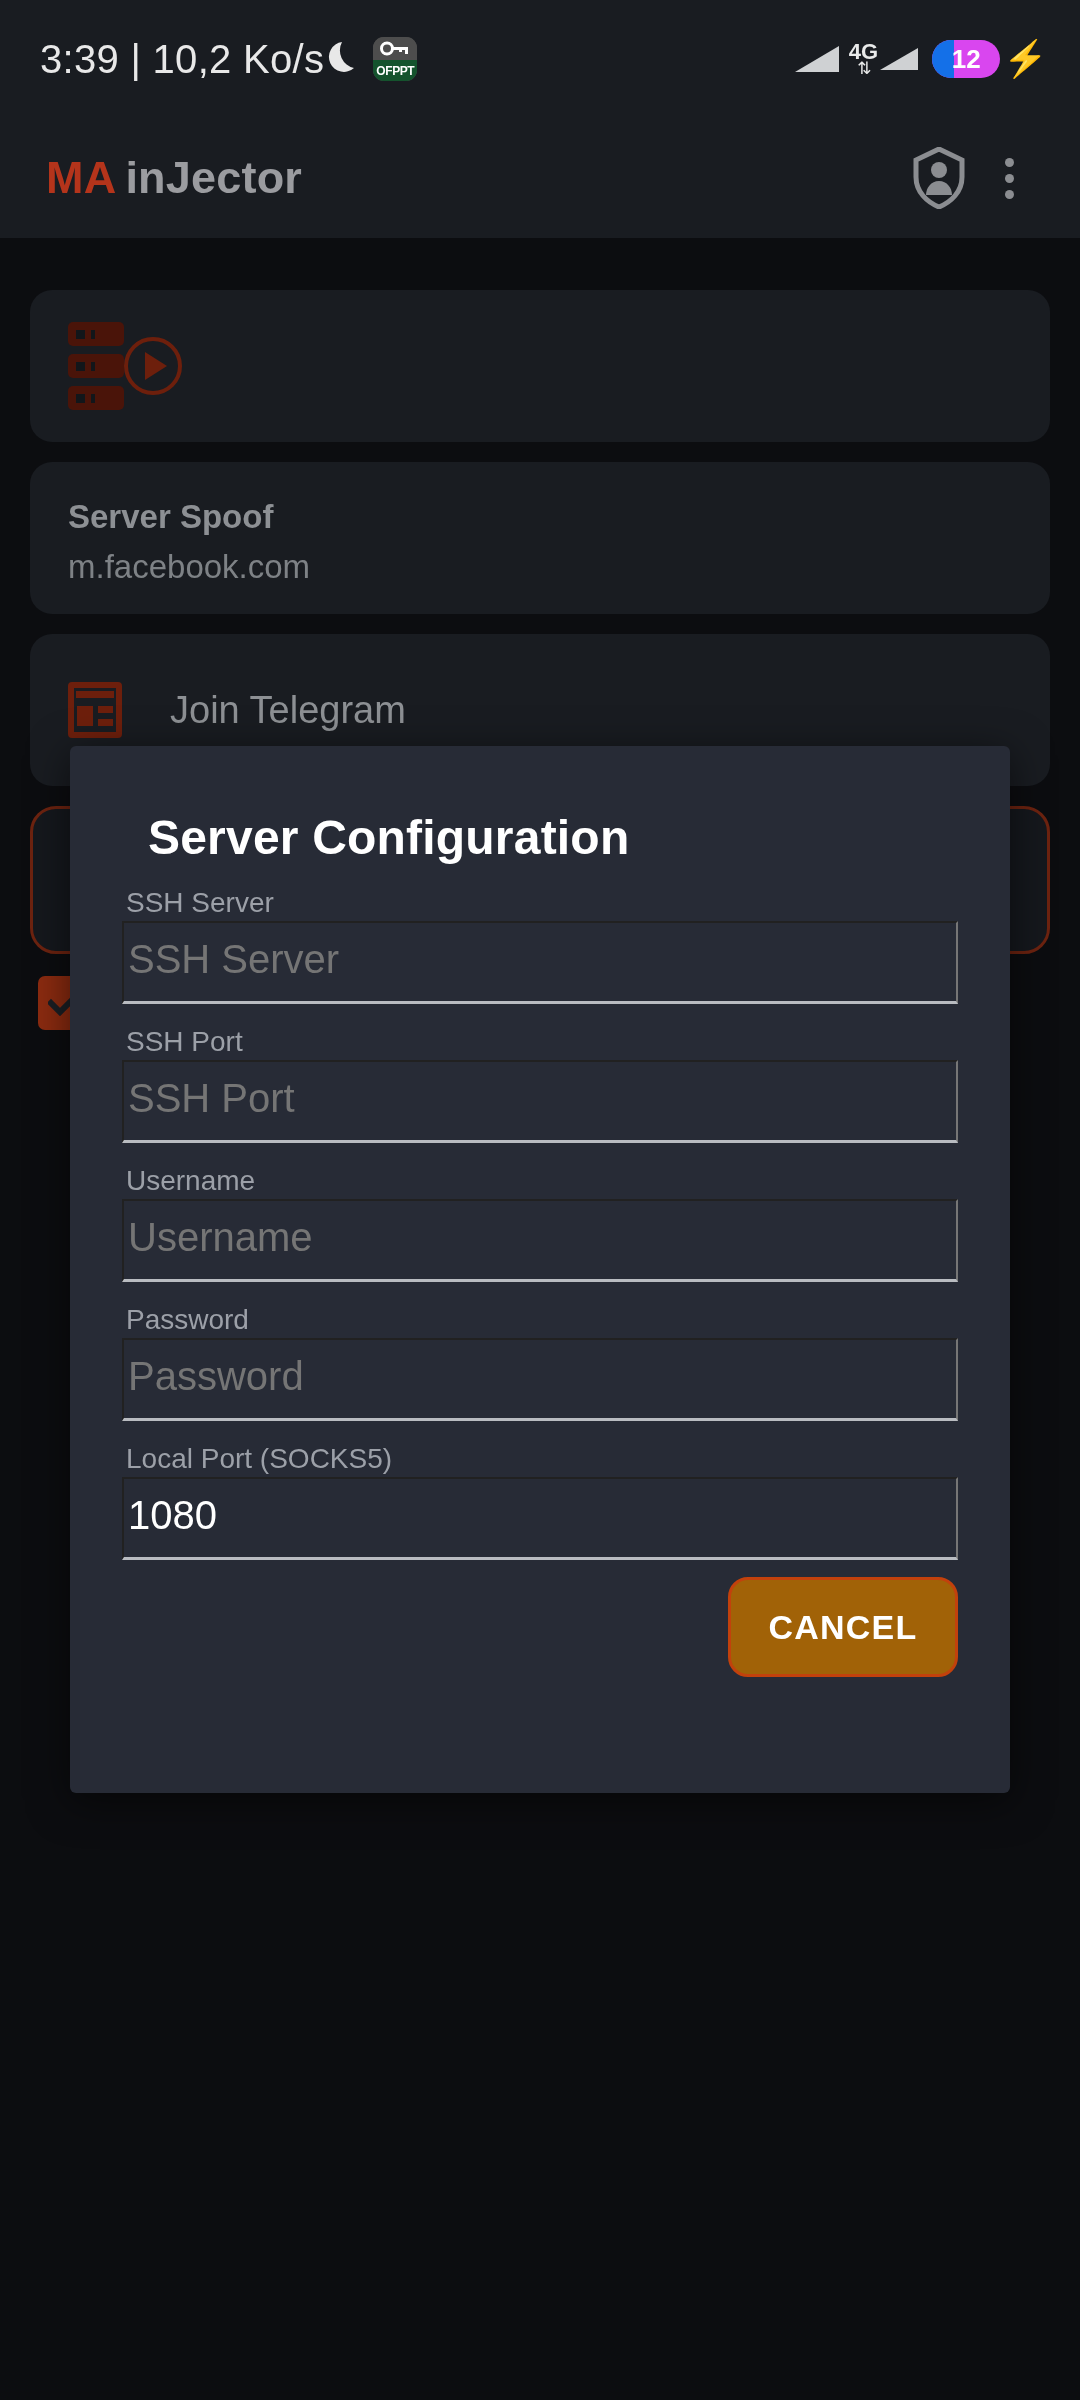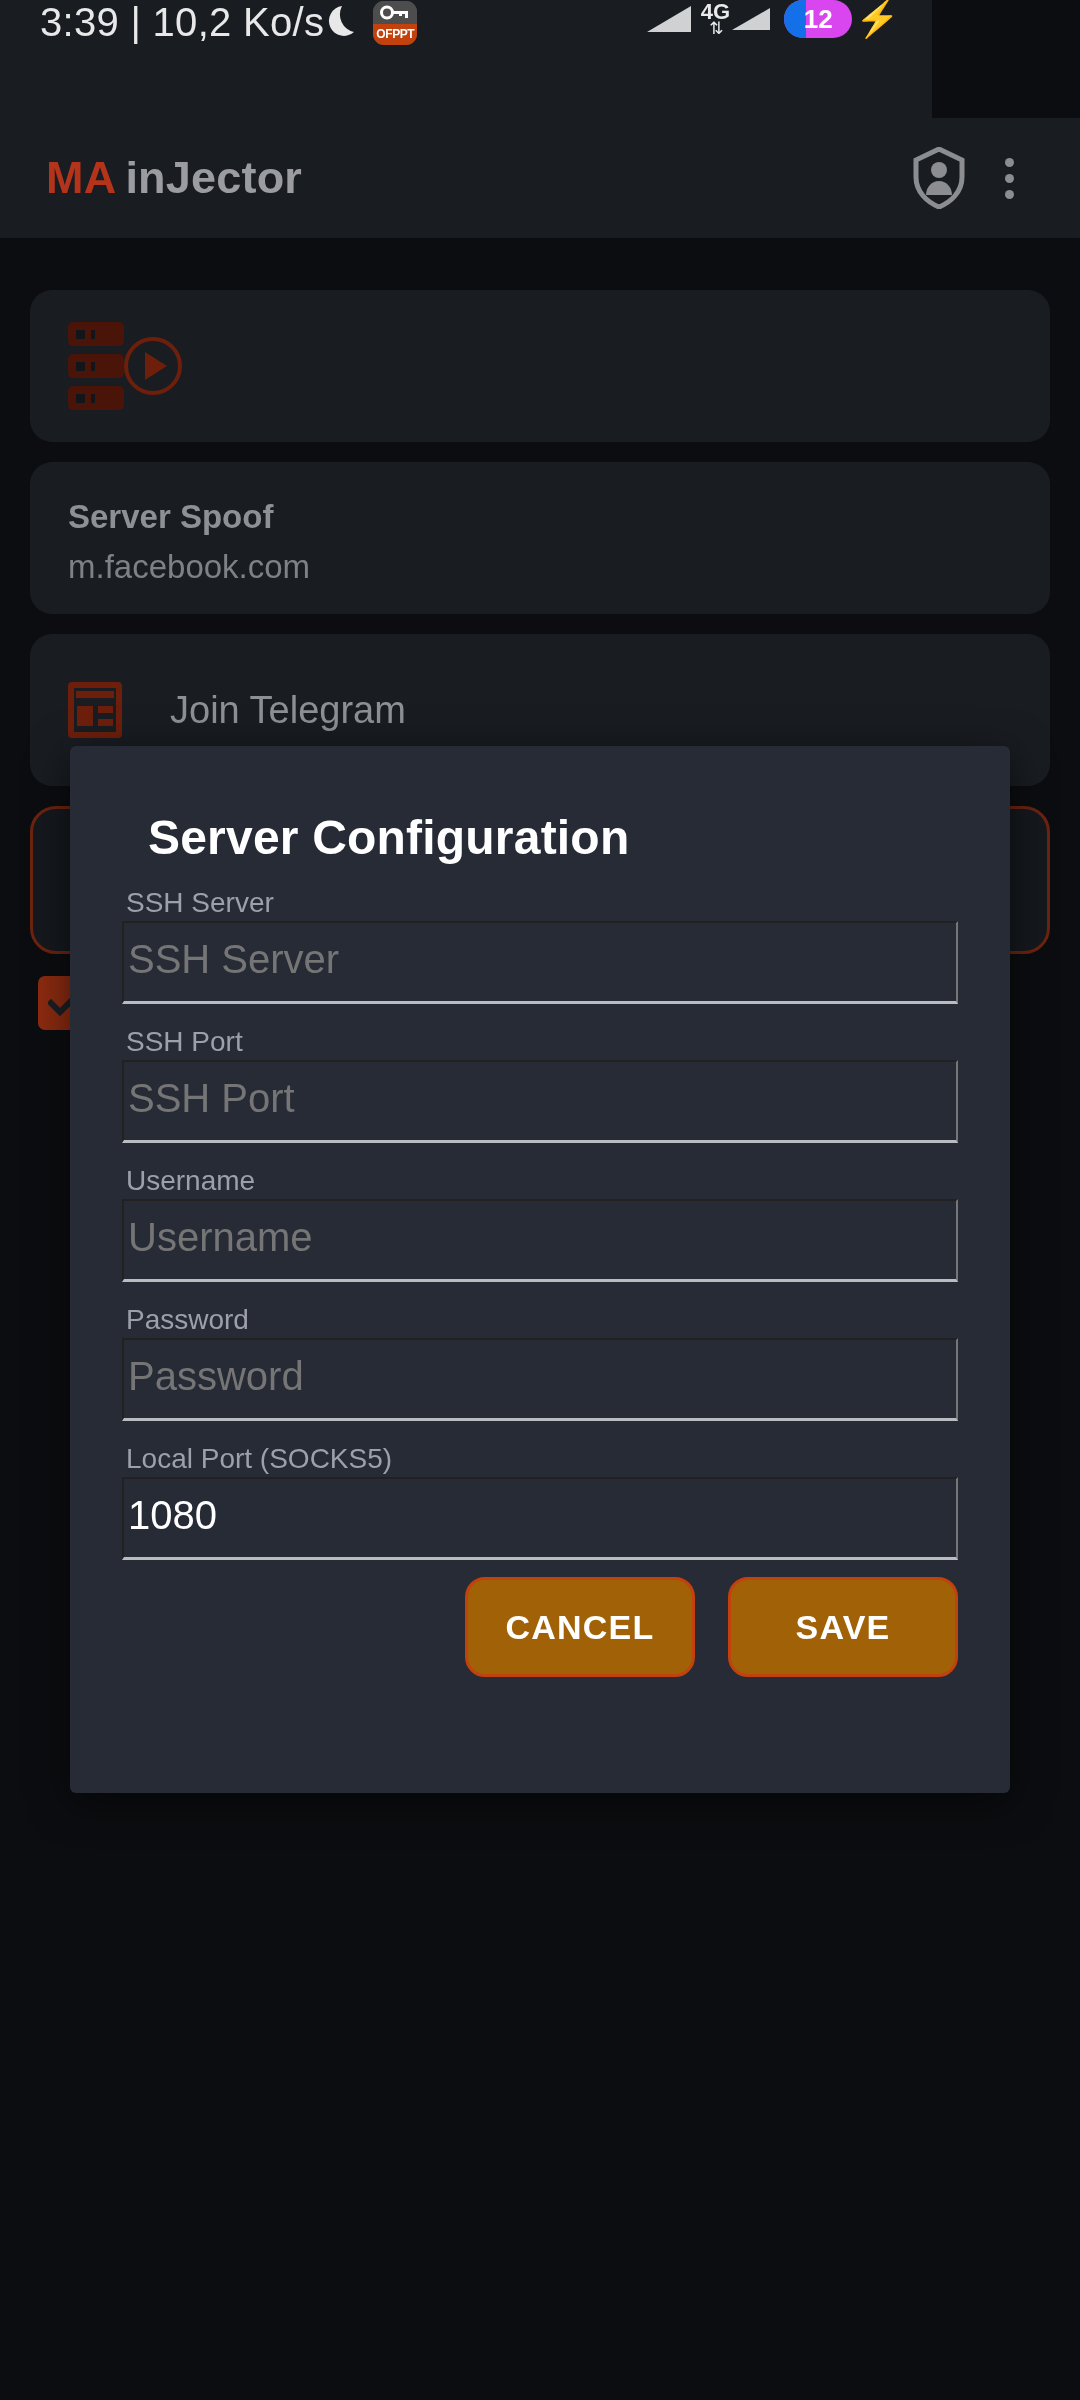--- a/index.html
+++ b/index.html
@@ -15,25 +15,25 @@
     position: relative;
     width: 1080px;
     height: 2400px;
     background: #0c0d10;
   }
 
   
   #status-bar {
     position: absolute;
     top: 0; left: 0;
-    width: 932px;
+    width: 1080px;
     height: 118px;
     background: #191c21;
     display: flex;
-    align-items: flex-start;
+    align-items: center;
     justify-content: space-between;
     padding: 0 32px 0 40px;
   }
   .sb-left {
     display: flex;
     align-items: center;
     gap: 0px;
   }
   .sb-clock {
     color: #e8e8e8;
@@ -62,21 +62,21 @@
     height: 23px;
     background: #4d4d4d;
     display: flex;
     align-items: center;
     justify-content: center;
   }
   .ofppt-bot {
     position: absolute;
     bottom: 0; left: 0; right: 0;
     height: 21px;
-    background: #c2410c;
+    background: #14532d;
     display: flex;
     align-items: center;
     justify-content: center;
   }
   .ofppt-bot span {
     color: #ffffff;
     font-size: 12px;
     font-weight: bold;
     letter-spacing: -0.4px;
     line-height: 1;
@@ -537,17 +537,16 @@
       <input class="field-input" type="text" placeholder="Password" style="">
     </div>
 
     <div class="field">
       <div class="field-label">Local Port (SOCKS5)</div>
       <input class="field-input" type="text" value="1080" style="">
     </div>
 
     <div id="dialog-actions">
       <button class="dlg-btn">CANCEL</button>
-      <button class="dlg-btn save">SAVE</button>
     </div>
   </div>
 
 </div>
 
 </body></html>

